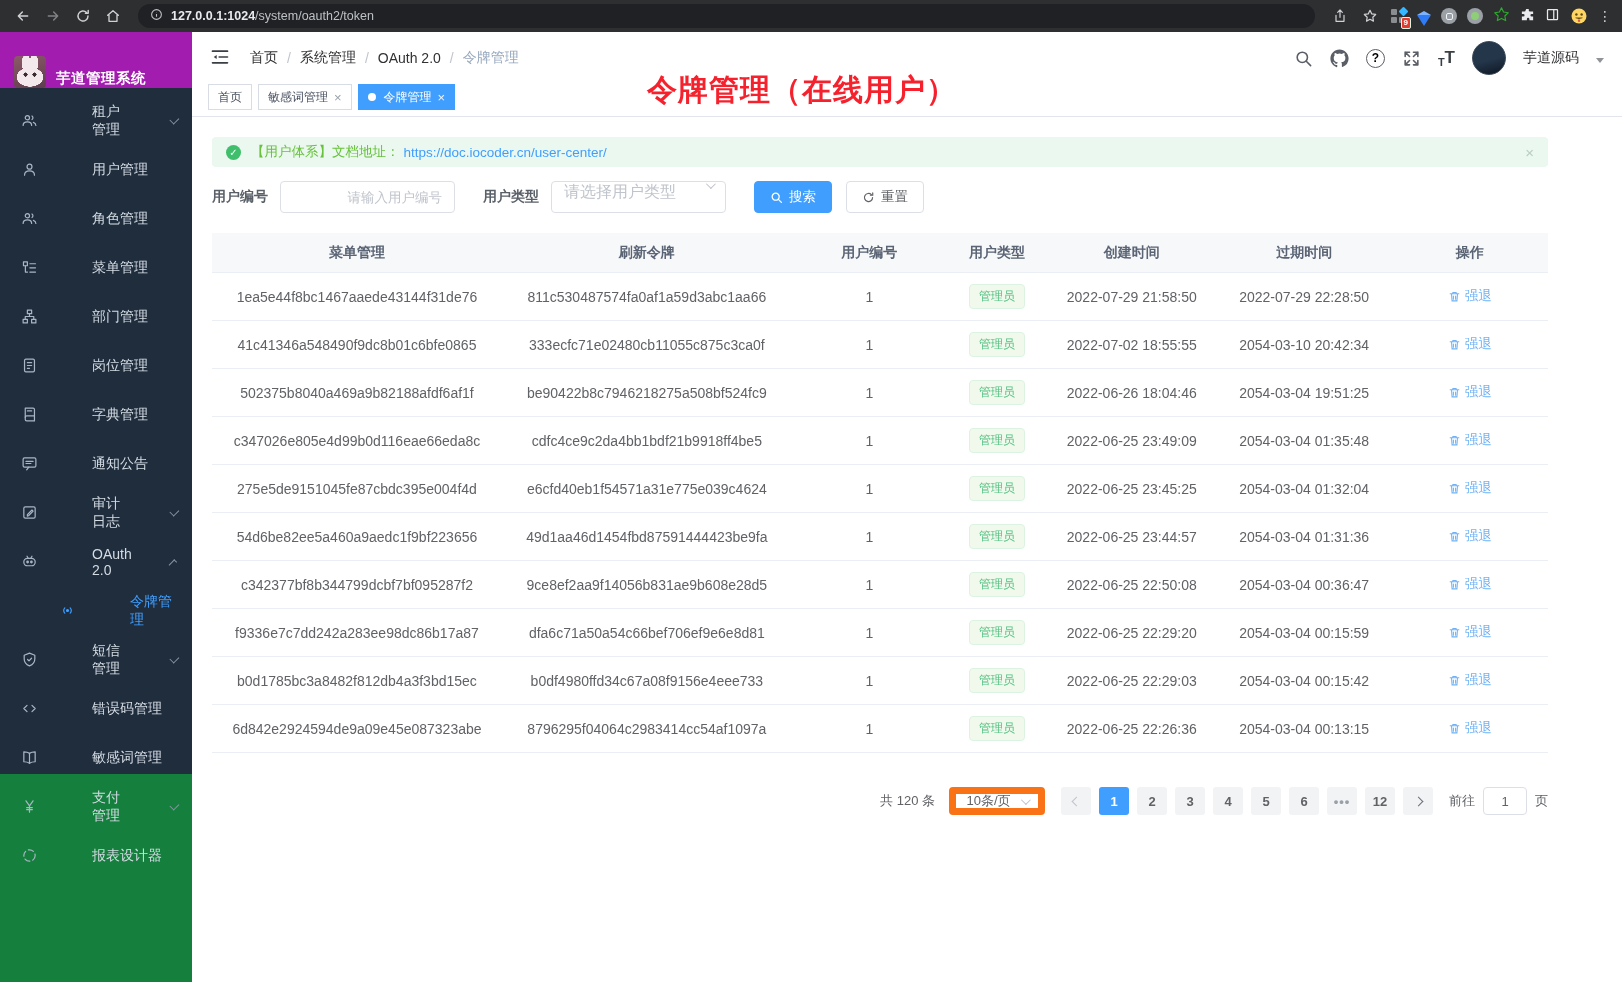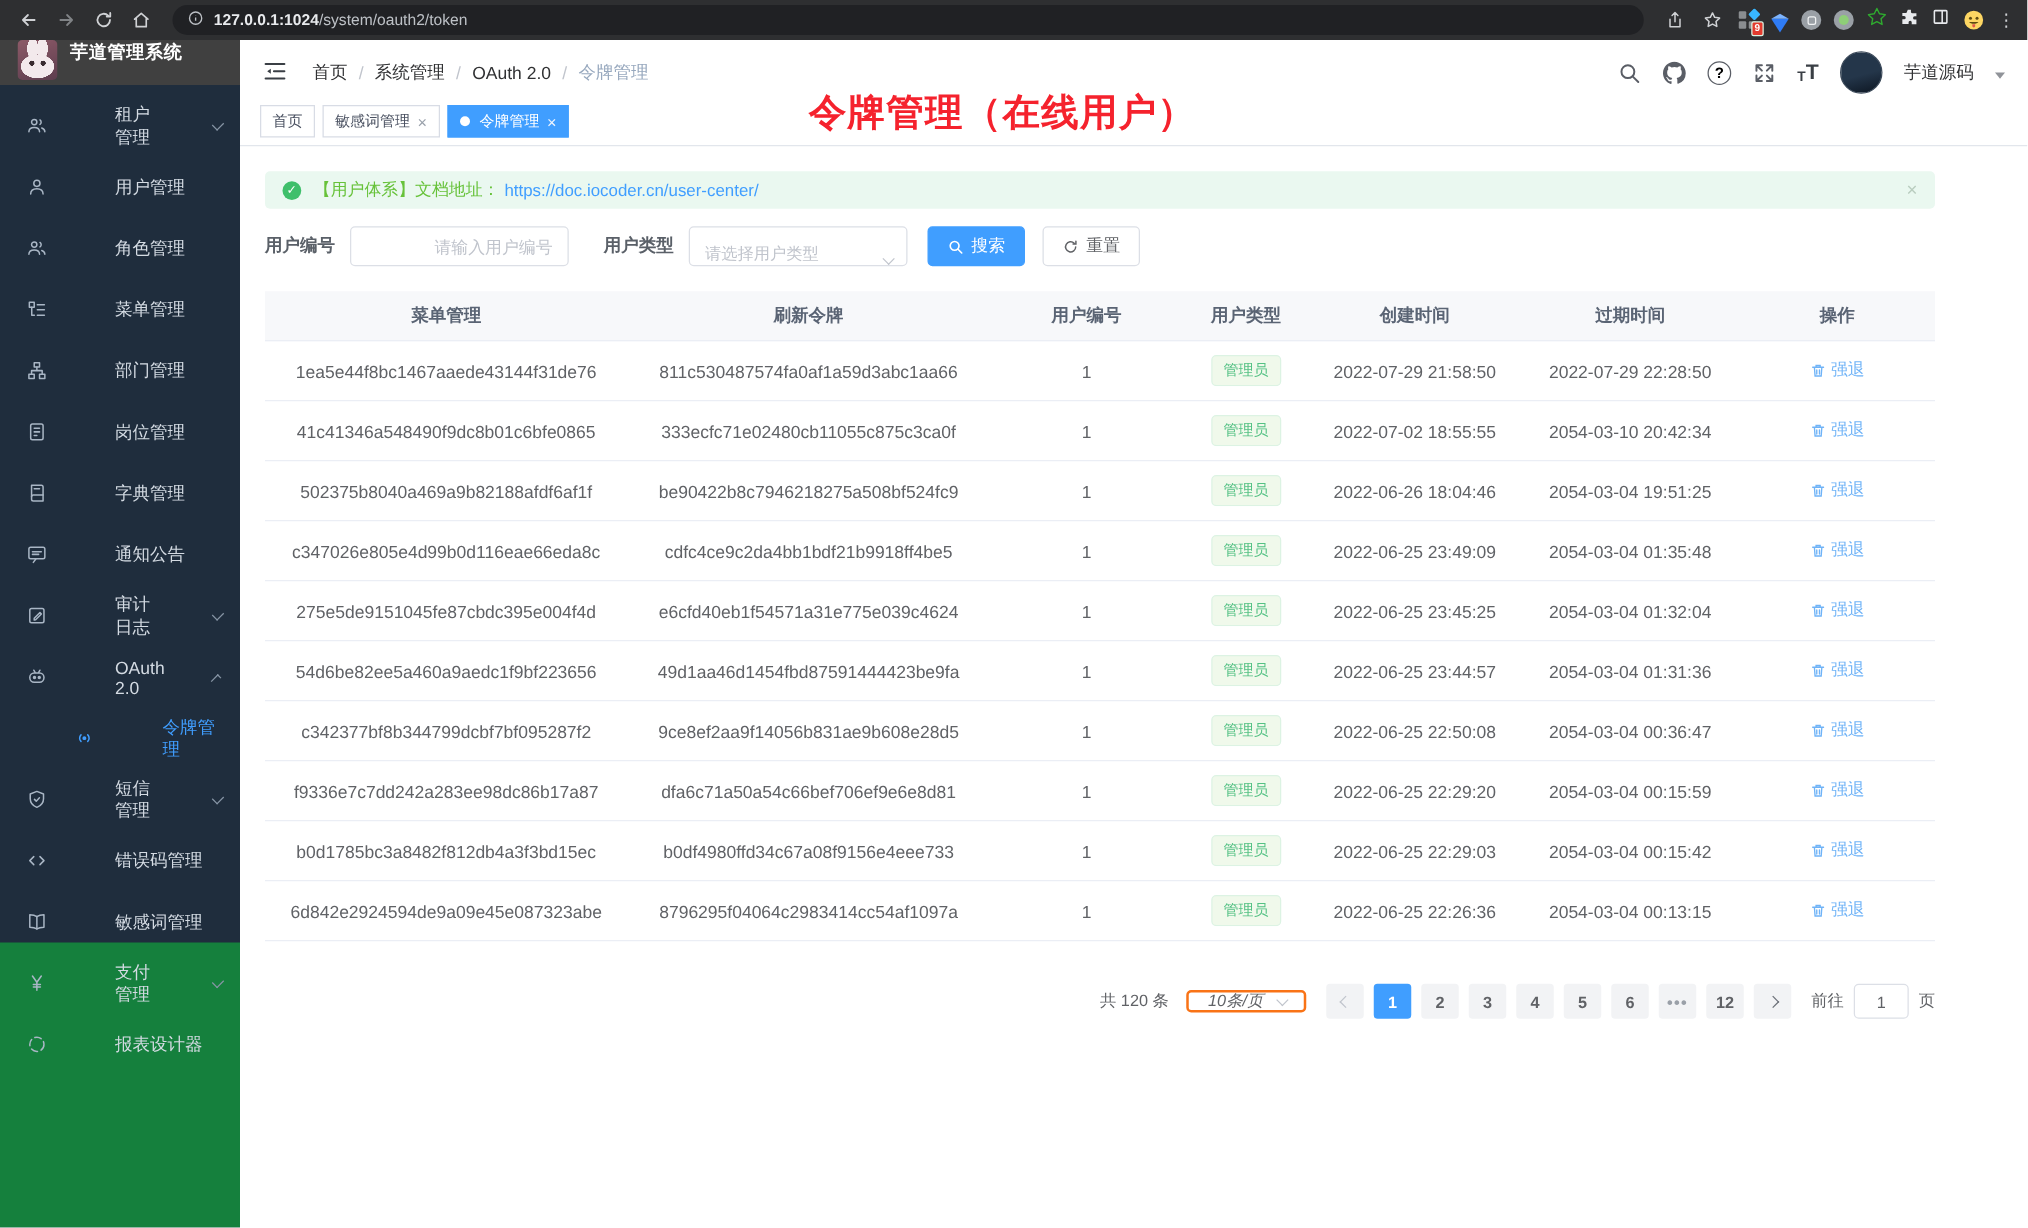--- a/index.html
+++ b/index.html
@@ -27,21 +27,21 @@
   .gstar svg { width:17px; height:17px; }
   .wht svg { width:15px; height:15px; }
   .smiley { width:18px; height:18px; }
   .vdots { color:#cfd1d4; font-size:14px; letter-spacing:0; width:10px; text-align:center; }
 
   
   .app { display:flex; height:950px; }
 
   
   .sidebar { width:192px; background:#1f2d3d; display:flex; flex-direction:column; flex:0 0 auto; }
-  .logo { height:36px; background:#404040; display:flex; align-items:flex-start; gap:10px; padding:0 14px; }
+  .logo { height:56px; background:#a21caf; display:flex; align-items:flex-end; gap:10px; padding:0 14px; }
   .rabbit { width:32px; height:32px; border-radius:4px; flex:0 0 auto;
     background:
       radial-gradient(circle at 36% 58%, #3a2b30 7%, transparent 8%),
       radial-gradient(circle at 64% 58%, #3a2b30 7%, transparent 8%),
       radial-gradient(ellipse 42% 30% at 50% 66%, #f3e9ec 98%, transparent 100%),
       radial-gradient(ellipse 14% 26% at 38% 22%, #f3e9ec 98%, transparent 100%),
       radial-gradient(ellipse 14% 26% at 62% 22%, #f3e9ec 98%, transparent 100%),
       linear-gradient(160deg,#8d5a68,#5d3d4e);
   }
   .logo-title { color:#fff; font-size:14.5px; font-weight:700; letter-spacing:0.5px; }
@@ -89,41 +89,41 @@
   .alert { height:30px; background:#eaf8f0; border-radius:4px; display:flex; align-items:center; padding:0 14px; margin-bottom:14px; }
   .alert .okic { width:15px; height:15px; border-radius:50%; background:#3fbf6b; color:#fff; font-size:10px; display:flex; align-items:center; justify-content:center; margin-right:10px; flex:0 0 auto;}
   .alert .atext { font-size:13.5px; color:#67c23a; }
   .alert a { color:#409eff; text-decoration:none; font-size:13.5px; margin-left:4px;}
   .alert .aclose { margin-left:auto; color:#b9cdbf; font-size:15px; cursor:pointer; }
 
   .filters { display:flex; align-items:center; margin-bottom:20px; }
   .f-label { font-size:14px; font-weight:700; color:#5a6068; margin-right:12px; }
   .f-input { width:175px; height:32px; border:1px solid #dcdfe6; border-radius:4px; padding:0 12px; font-size:13.5px; color:#606266; font-family:inherit;text-align:right; }
   .f-input::placeholder { color:#c0c4cc; }
-  .f-sel { width:175px; height:32px; border:1px solid #dcdfe6; border-radius:4px; padding:0 12px; display:flex; align-items:flex-end; justify-content:space-between; color:#c0c4cc; font-size:13px; cursor:pointer; margin-right:16px;}
+  .f-sel { width:175px; height:32px; border:1px solid #dcdfe6; border-radius:4px; padding:0 12px; display:flex; align-items:flex-start; justify-content:space-between; color:#c0c4cc; font-size:16px; cursor:pointer; margin-right:28px;}
   .sel-arr { width:7px;height:7px;border-right:1.4px solid #c0c4cc;border-bottom:1.4px solid #c0c4cc;transform:rotate(45deg) translateY(-2px); }
   .btn { height:32px; border-radius:4px; font-size:13.5px; display:flex; align-items:center; gap:6px; padding:0 15px; cursor:pointer; border:1px solid #dcdfe6; background:#fff; color:#606266; }
   .btn.primary { background:#409eff; border-color:#409eff; color:#fff; margin-right:14px; }
   .btn svg { width:13px; height:13px; }
 
   
   .tbl { width:100%; }
   .thead { display:flex; height:40px; align-items:center; background:#f7f8fa; border-bottom:1px solid #ebeef5; }
   .th { font-size:14px; font-weight:700; color:#5a6474; text-align:center; }
   .trow { display:flex; height:48px; align-items:center; border-bottom:1px solid #ebeef5; }
   .td { font-size:14px; color:#606266; text-align:center; overflow:hidden; white-space:nowrap; }
   .c1{width:21.7%;} .c2{width:21.7%;} .c3{width:11.6%;} .c4{width:7.5%;} .c5{width:12.7%;} .c6{width:13.1%;} .c7{width:11.7%;}
   .badge { display:inline-block; padding:3px 9px; font-size:12px; color:#54c184; background:#f0f9eb; border:1px solid #dcf3e3; border-radius:4px; }
   .act-link { display:inline-flex; align-items:center; gap:4px; color:#6fb3f7; font-size:13.5px; cursor:pointer; }
   .act-link svg { width:13px; height:13px; }
 
   
   .pager { display:flex; align-items:center; justify-content:flex-end; margin-top:34px; gap:8px; font-size:13px; color:#606266; }
   .pg-total { margin-right:6px; }
-  .pg-size { width:96px; height:18px; border:2px solid #f97316; border-radius:4px; display:flex; align-items:center; justify-content:center; gap:10px; color:#606266; cursor:pointer; margin-right:8px;font-style:italic; }
+  .pg-size { width:96px; height:28px; border:7px solid #f97316; border-radius:4px; display:flex; align-items:center; justify-content:center; gap:10px; color:#606266; cursor:pointer; margin-right:8px; }
   .pg-btn { min-width:30px; height:28px; padding:0 6px; background:#f2f3f5; border-radius:3px; display:flex; align-items:center; justify-content:center; font-weight:700; color:#606266; cursor:pointer; }
   .pg-btn.active { background:#409eff; color:#fff; }
   .pg-btn.arrow { font-weight:400; }
   .chev { width:7px;height:7px;border-right:1.6px solid #999ea6;border-bottom:1.6px solid #999ea6; }
   .chev.left { transform:rotate(135deg); border-color:#c0c4cc; }
   .chev.right { transform:rotate(-45deg); border-color:#6a6f77; }
   .pg-goto { display:flex; align-items:center; gap:8px; margin-left:8px; }
   .pg-input { width:44px; height:28px; border:1px solid #dcdfe6; border-radius:4px; text-align:center; font-size:13px; color:#606266; font-family:inherit; }
 </style>
 </head>

